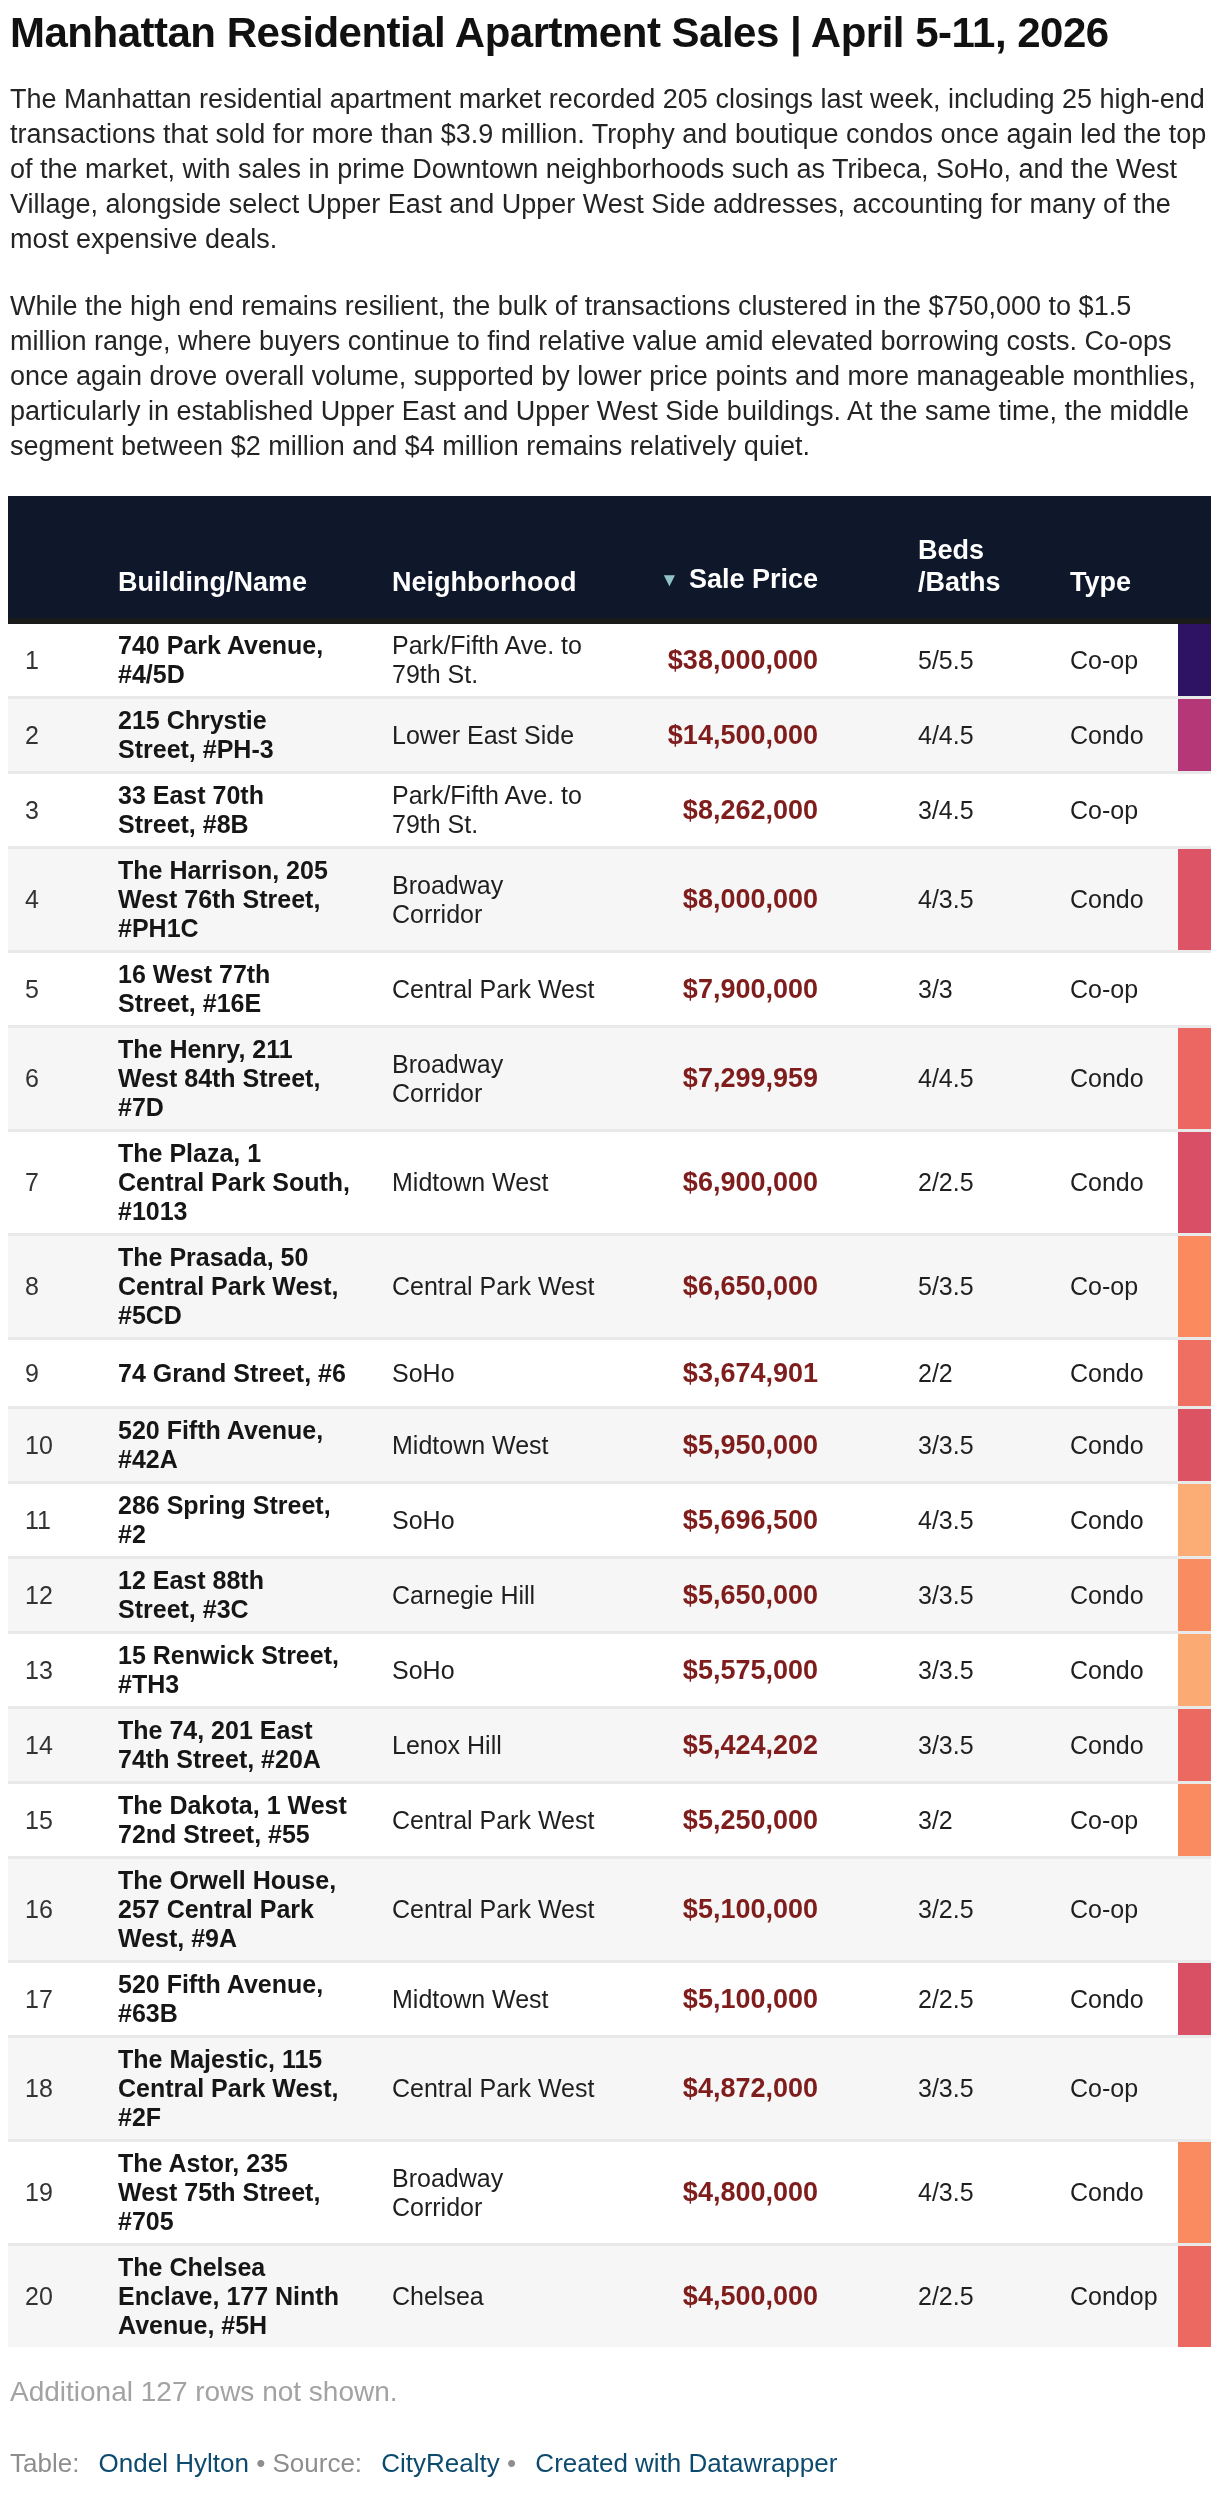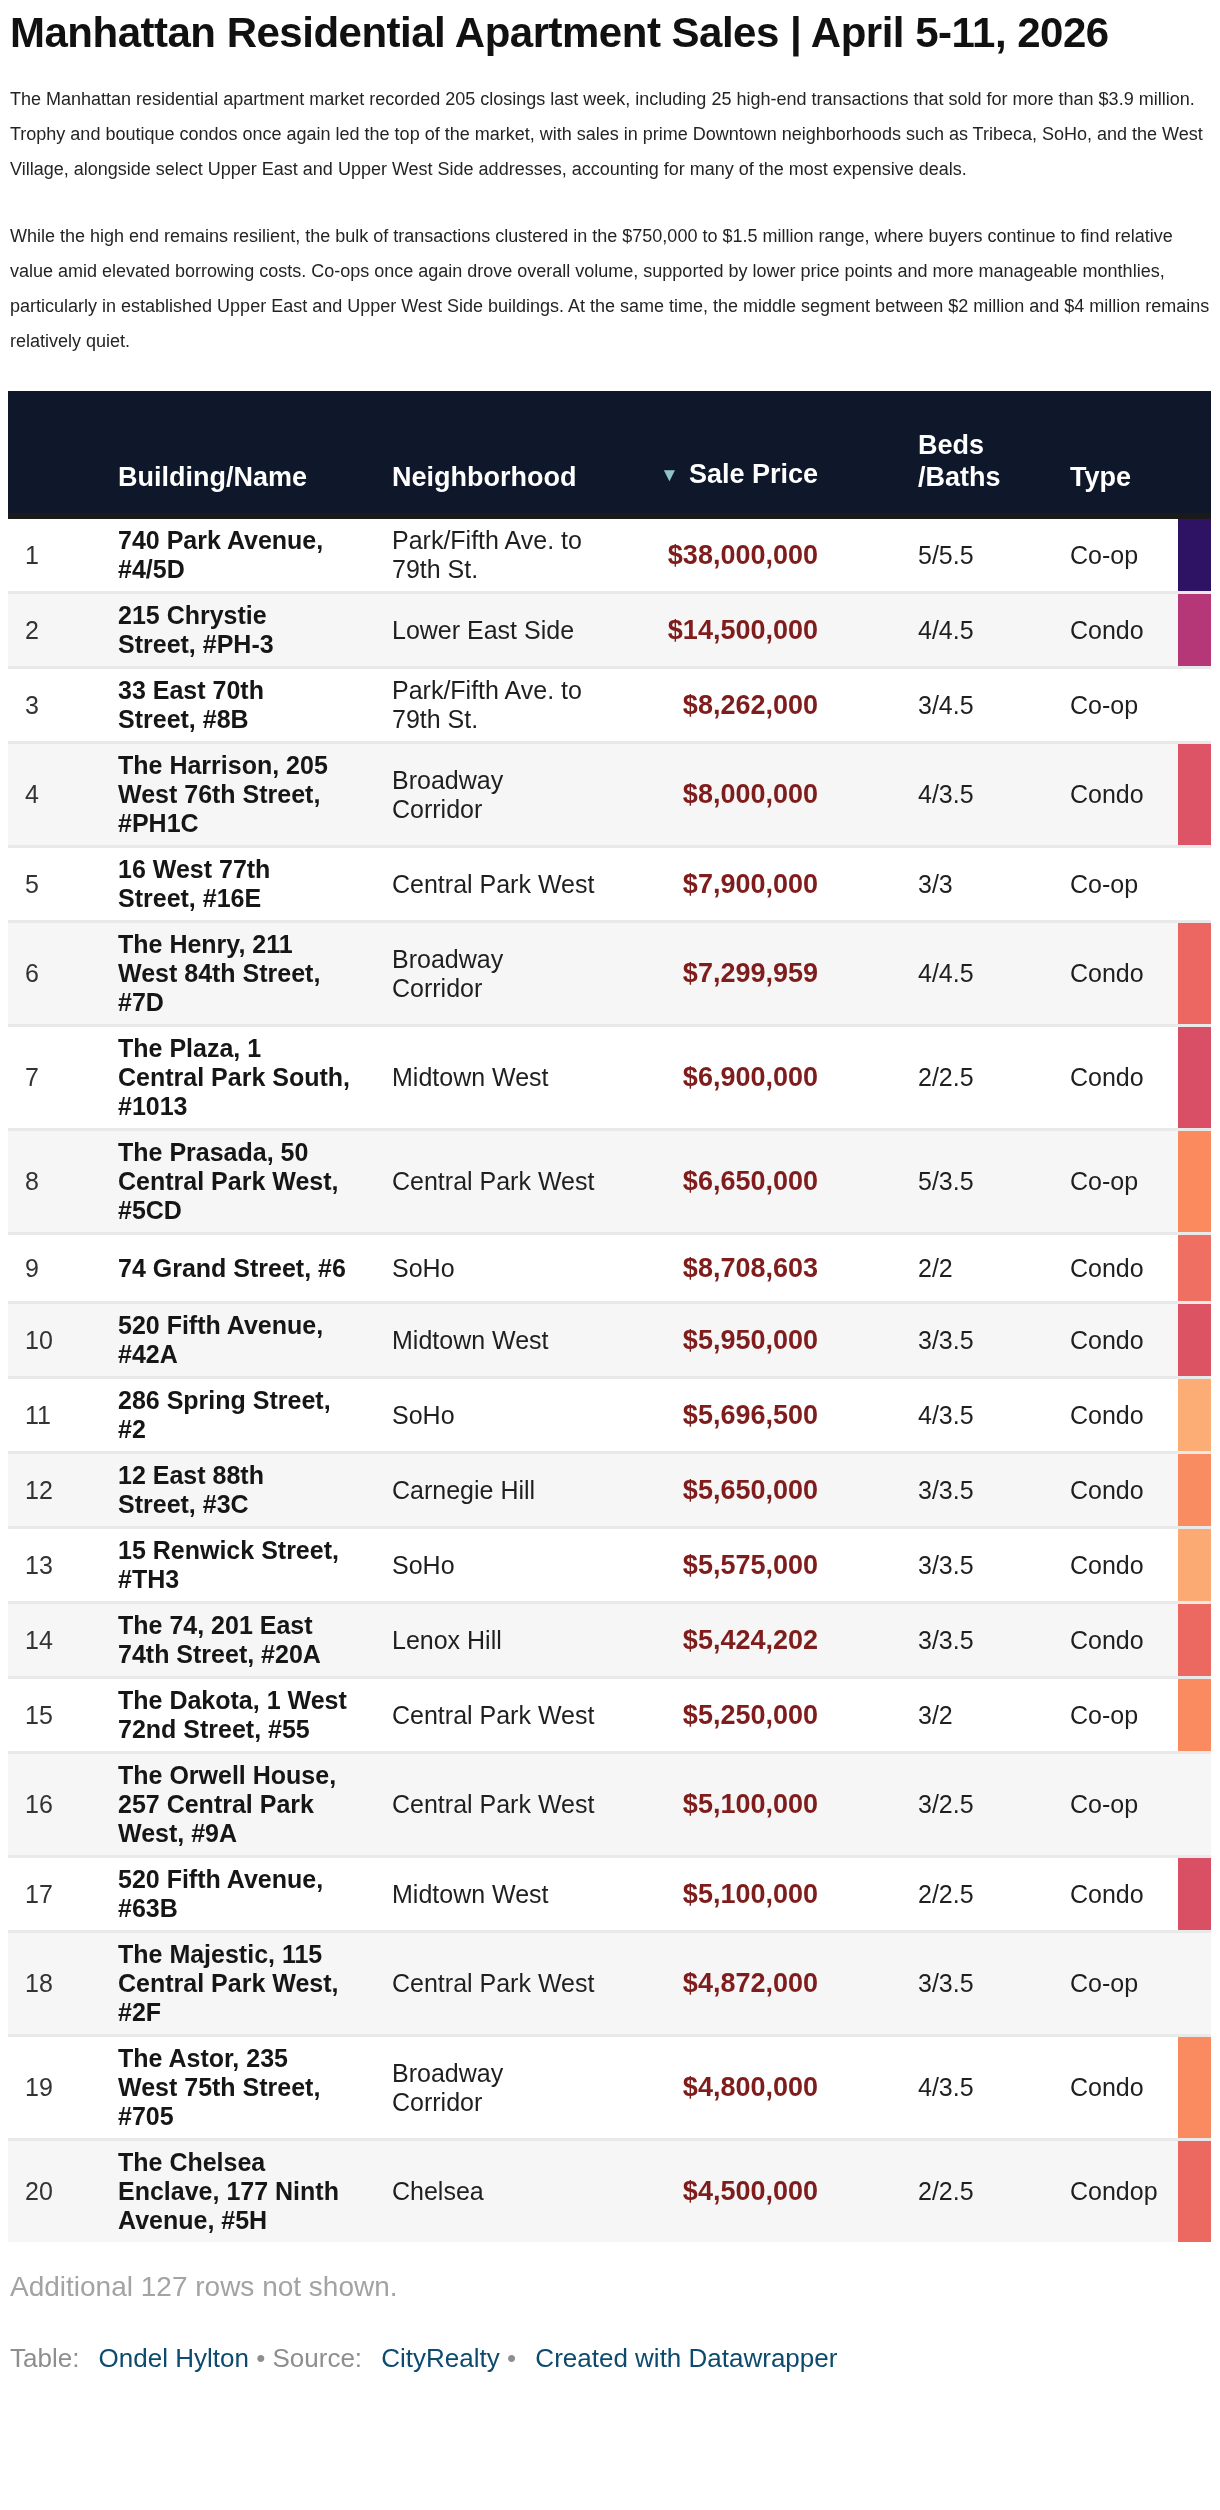--- a/index.html
+++ b/index.html
@@ -13,21 +13,21 @@
 
   h1.title {
     font-size: 42px;
     line-height: 50px;
     font-weight: 700;
     color: #111;
     margin: 0 0 24px 2px;
     letter-spacing: -0.5px;
   }
   p.intro {
-    font-size: 18px;
+    font-size: 27px;
     line-height: 35px;
     color: #242424;
     margin: 0 0 32px 2px;
   }
   p.intro:last-of-type { margin-bottom: 16px; }
 
   table.sales {
     border-collapse: separate;
     border-spacing: 0;
     table-layout: fixed;
@@ -237,21 +237,21 @@
       <td class="c-beds">5/3.5</td>
       <td class="c-type">Co-op</td>
       <td class="c-bar">
             <div class="bar-fill" style="background-color: rgb(251, 138, 94);"></div>
           </td>
     </tr>
         <tr>
       <td class="c-num">9</td>
       <td class="c-building">74 Grand Street, #6</td>
       <td class="c-neighborhood">SoHo</td>
-      <td class="c-price">$8,708,603</td>
+      <td class="c-price">$3,674,901</td>
       <td class="c-beds">2/2</td>
       <td class="c-type">Condo</td>
       <td class="c-bar">
             <div class="bar-fill" style="background-color: rgb(239, 111, 99);"></div>
           </td>
     </tr>
         <tr>
       <td class="c-num">10</td>
       <td class="c-building">520 Fifth Avenue,
 #42A</td>

